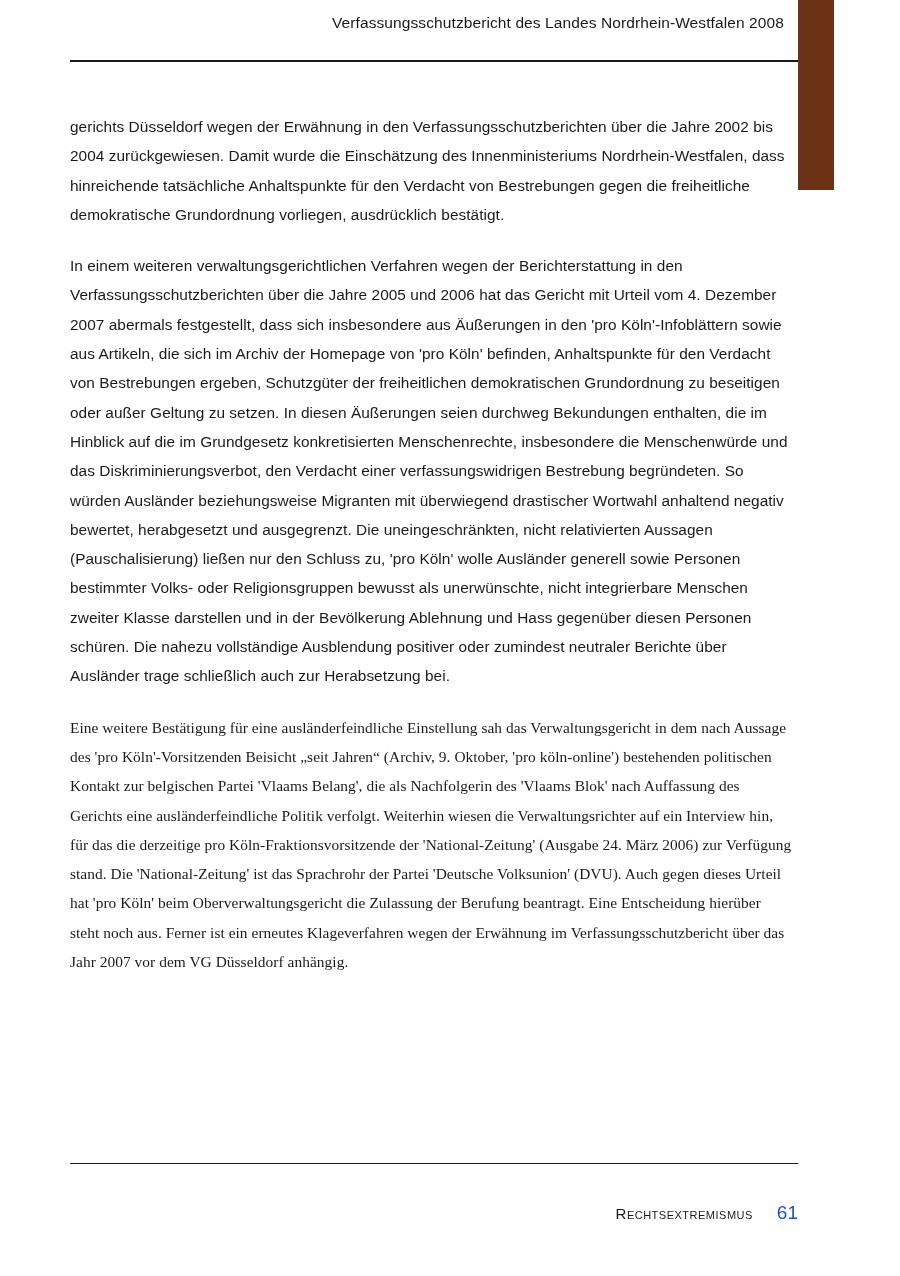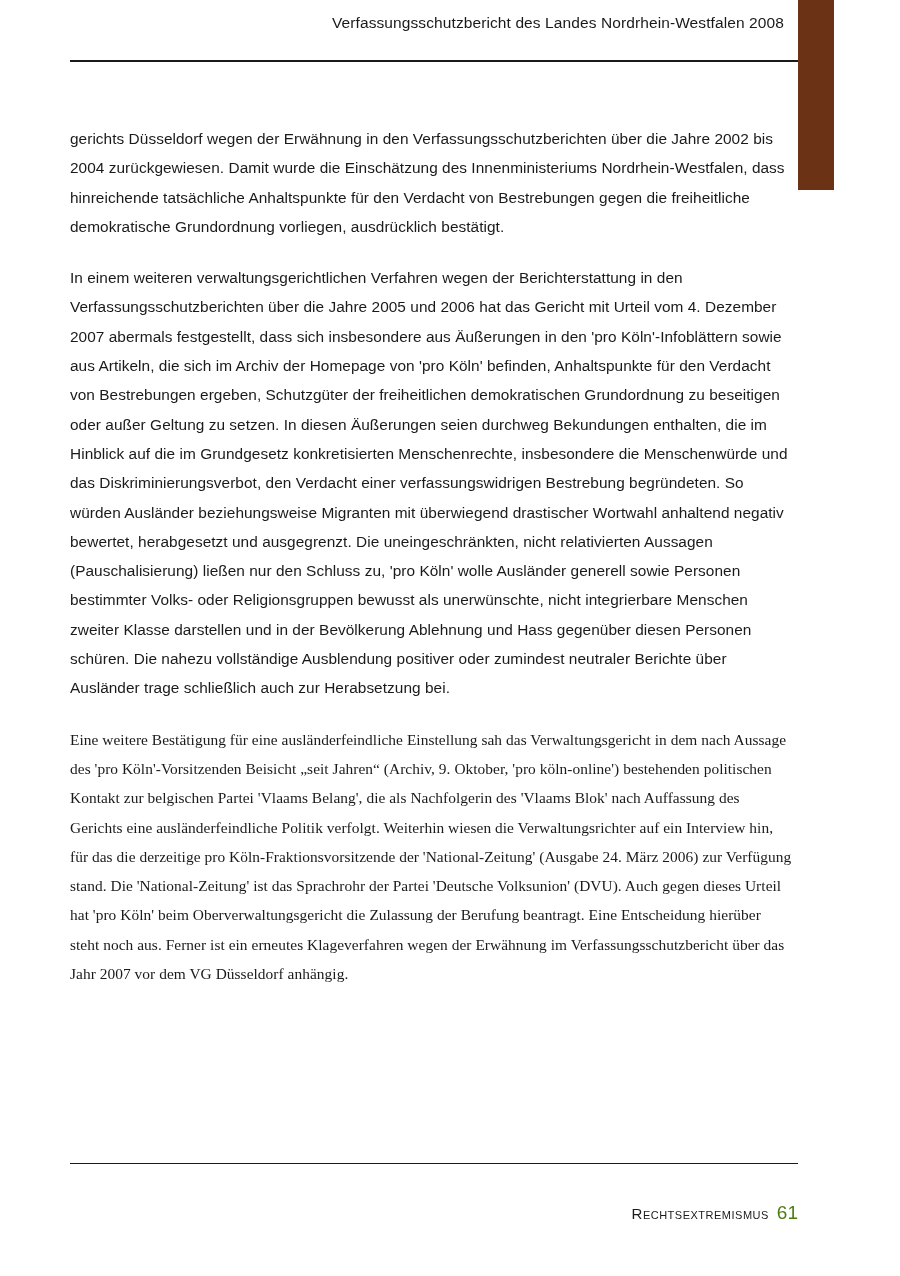--- a/index.html
+++ b/index.html
@@ -54,21 +54,21 @@
     height: 1.6px;
     background: #1a1a1a;
   }
   .content {
     position: absolute;
     left: 70px;
     top: 108px;
     width: 722px;
   }
   .content p {
-    margin: 16px 0 22px 0;
+    margin: 4px 0 22px 0;
     font-size: 15.4px;
     line-height: 29.3px;
     color: #1a1a1a;
     text-align: left;
     letter-spacing: 0.05px;
   }
   .content p:last-child {
     margin-bottom: 0;
     font-family: Liberation Serif, serif;
   }
@@ -79,30 +79,30 @@
     bottom: 112px;
     height: 1.4px;
     background: #1a1a1a;
   }
   .footer {
     position: absolute;
     right: 36px;
     bottom: 52px;
     display: flex;
     align-items: baseline;
-    gap: 8px;
+    gap: 24px;
   }
   .footer-section {
     font-size: 15px;
     letter-spacing: 0.6px;
     color: #1a1a1a;
   }
   .footer-page {
     font-size: 19px;
-    color: #4d7c0f;
+    color: #1d4ed8;
   }
   
   .smallcaps {
     font-variant: small-caps;
     letter-spacing: 0.5px;
   }
 </style>
 </head>
 <body>
 

